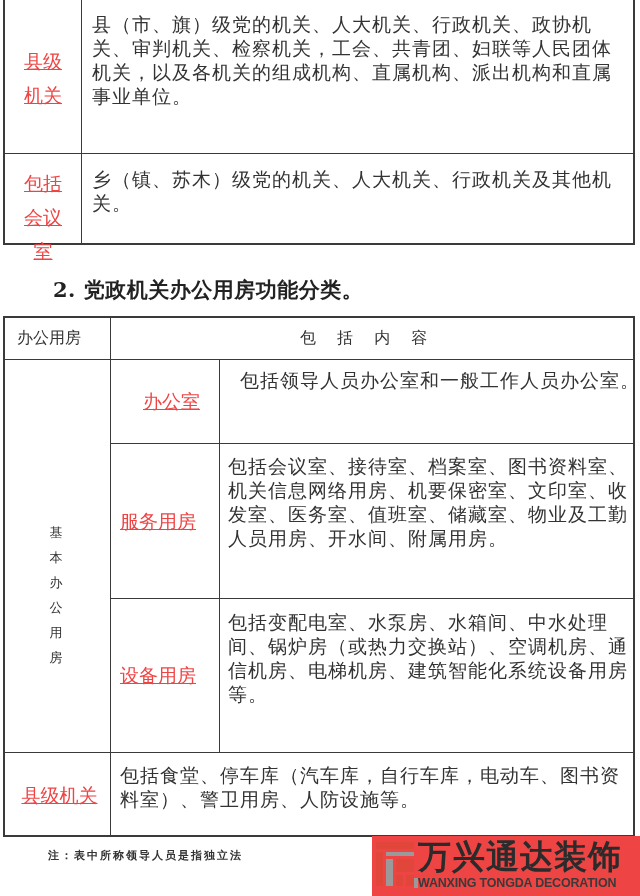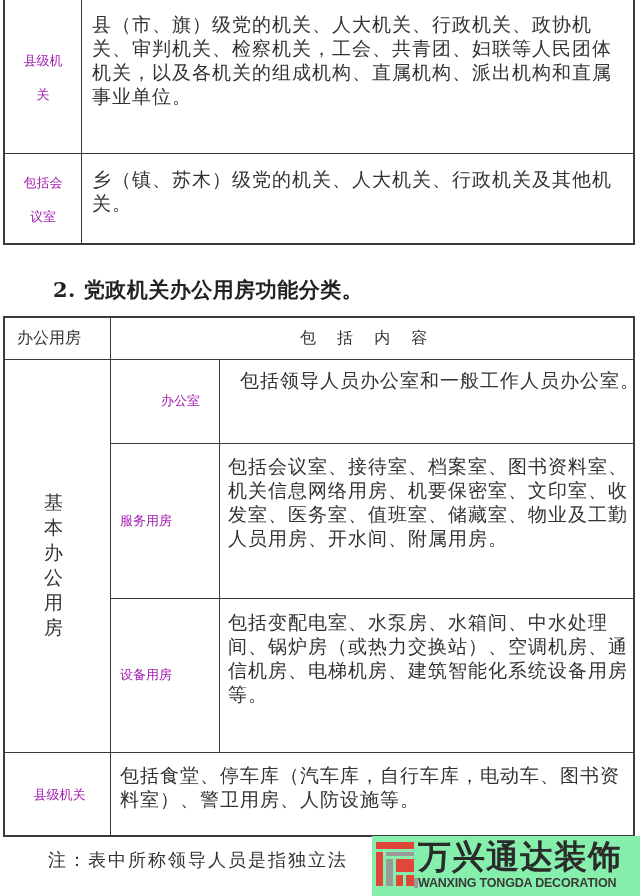--- a/index.html
+++ b/index.html
@@ -22,62 +22,66 @@
 
     .cell-text {
       position: absolute;
       font-size: 19px;
       line-height: 24px;
       letter-spacing: 1px;
       color: #333;
     }
     .label-text {
       position: absolute;
+      font-size: 19px;
+      line-height: 34px;
+      color: #ef4444;
+      text-align: center;
+      text-decoration: underline;
+    }
+    .vertical-label {
+      position: absolute;
       font-size: 13px;
-      line-height: 34px;
-      color: #a21caf;
-      text-align: center;
-    }
-    .vertical-label {
-      position: absolute;
-      font-size: 19px;
       line-height: 25px;
       width: 24px;
+      text-align: center;
       color: #333;
       word-break: break-all;
+      margin-top: 30px;
     }
     .section-heading {
       position: absolute;
       left: 53px;
       top: 276px;
       font-size: 21px;
       font-weight: bold;
       color: #222;
       letter-spacing: 0.5px;
     }
     .header-label {
       position: absolute;
       font-size: 16px;
       color: #333;
     }
     .note {
       position: absolute;
       left: 48px;
       top: 848px;
-      font-size: 18px;
+      font-size: 11px;
       letter-spacing: 2px;
       color: #333;
+      font-weight: bold;
     }
     .logo {
       position: absolute;
       left: 372px;
       top: 836px;
       width: 268px;
       height: 60px;
-      background: #86efac;
+      background: #ef4444;
     }
     .logo-mark {
       position: absolute;
       left: 4px;
       top: 6px;
       width: 38px;
       height: 44px;
     }
     .logo-cn {
       position: absolute;

